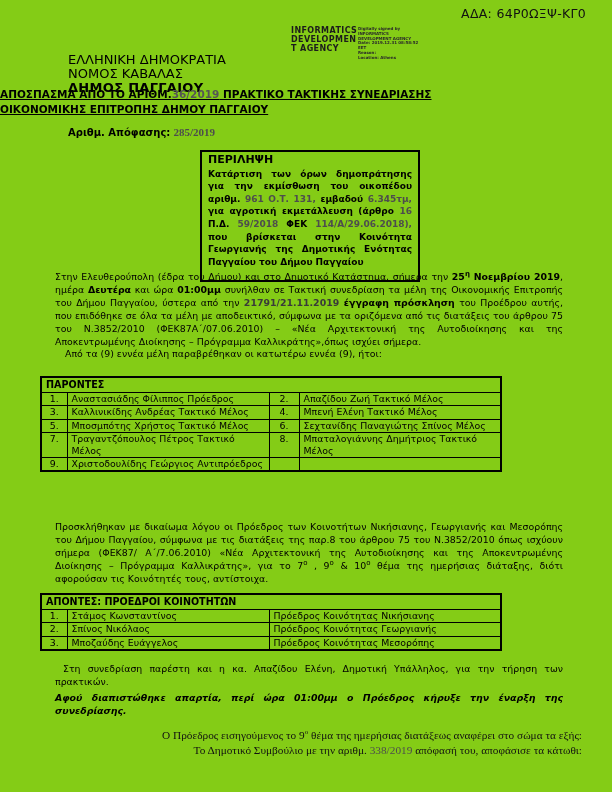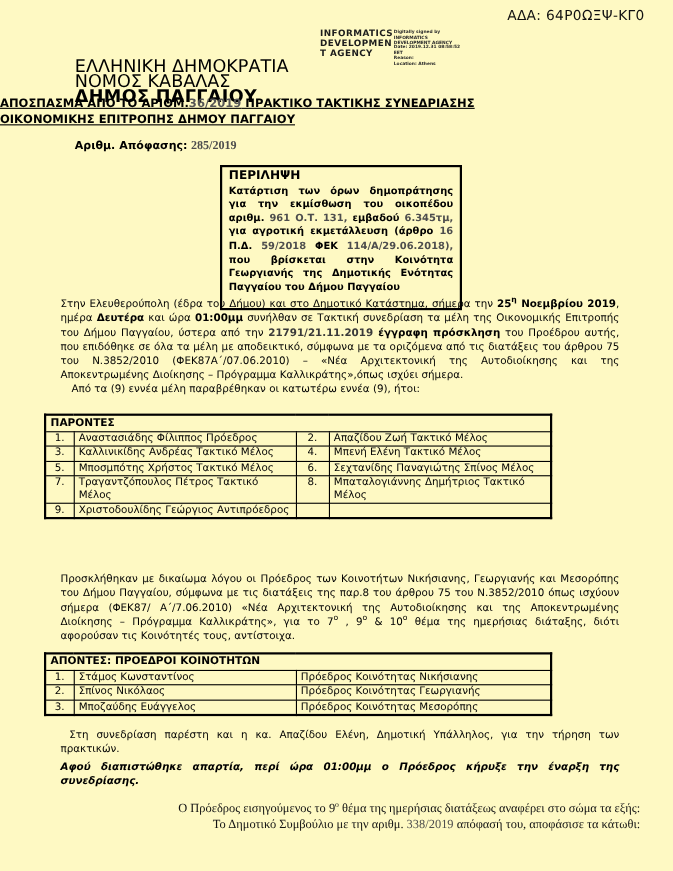--- a/index.html
+++ b/index.html
@@ -1,30 +1,30 @@
 <!DOCTYPE html>
 <html><head>
 <meta charset="utf-8">
 <style>
   html,body{margin:0;padding:0;}
   body{background:#888;}
   .page{
     position:relative;
     width:612px;height:792px;
-    background:#fef9c3;
+    background:#84cc16;
     margin:0 auto;
     font-family:"DejaVu Sans","Liberation Sans",sans-serif;
     color:#000;
     overflow:hidden;
   }
   
   .ada{position:absolute;top:6px;right:26px;font-size:12.5px;letter-spacing:.3px;color:#111;}
   .ida-agency{position:absolute;left:291px;top:26px;font-size:8px;line-height:9px;font-weight:700;letter-spacing:.4px;color:#1c1c1c;}
   .ida-details{position:absolute;left:358px;top:27px;font-size:4px;line-height:4.8px;color:#2a2a2a;font-weight:600;}
-  .letterhead{position:absolute;left:68px;top:53px;font-size:16px;line-height:14px;color:#000;}
+  .letterhead{position:absolute;left:68px;top:53px;font-size:13px;line-height:14px;color:#000;}
   .letterhead .muni{font-weight:700;letter-spacing:.3px;}
   .doc-title{position:absolute;left:0;top:87px;width:612px;font-size:10.5px;line-height:15px;font-weight:700;}
   .doc-title .uline{text-decoration:underline;text-underline-offset:1px;}
   .num-gray{color:#555;}
   .decision-line{position:absolute;left:68px;top:126px;font-size:10px;}
   .decision-line .lbl{font-weight:700;}
   .decision-line .num{font-weight:700;color:#4d4d4d;font-family:"Liberation Serif",serif;font-size:11px;}
   
   .summary-box{
     position:absolute;left:200px;top:150px;width:204px;

